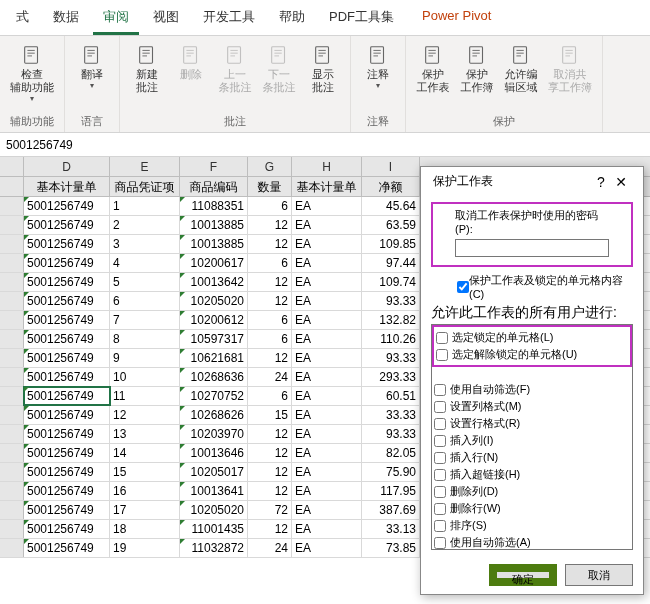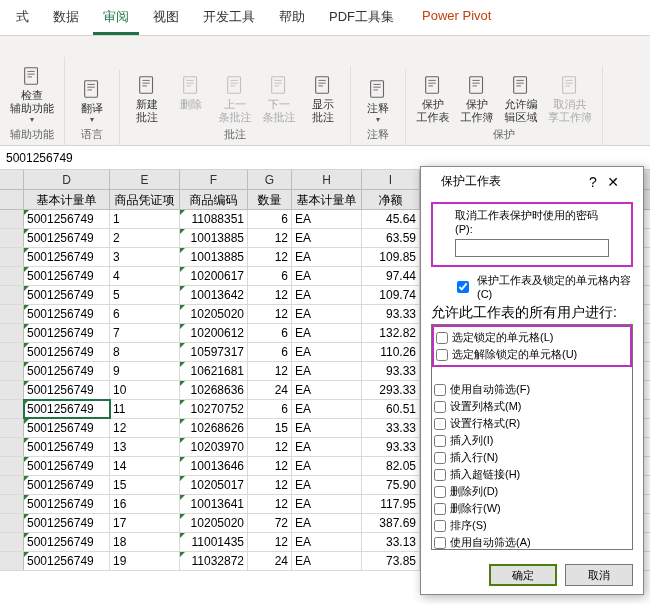--- a/index.html
+++ b/index.html
@@ -3,21 +3,21 @@
 <meta charset="utf-8">
 <style>
 * { box-sizing: border-box; margin: 0; padding: 0; font-family: "Microsoft YaHei", "Segoe UI", sans-serif; }
 body { width: 650px; height: 604px; background: #fff; overflow: hidden; font-size: 12px; position: relative; }
 
 .ribbon-tabs { display: flex; gap: 4px; padding: 4px 6px 0; background: #fff; border-bottom: 1px solid #d4d4d4; }
 .tab { padding: 4px 10px 6px; font-size: 13px; color: #333; cursor: pointer; }
 .tab.active { color: #217346; border-bottom: 3px solid #217346; font-weight: 500; }
 .tab.pivot { color: #c2410c; margin-left: 4px; }
 
-.ribbon { display: flex; background: #f3f2f1; border-bottom: 1px solid #d4d4d4; height: 110px; align-items: flex-end; }
+.ribbon { display: flex; background: #f3f2f1; border-bottom: 1px solid #d4d4d4; height: 97px; }
 .ribbon-group { display: flex; flex-direction: column; align-items: center; padding: 4px 6px 2px; border-right: 1px solid #e1dfdd; }
 .ribbon-group-items { display: flex; flex: 1; align-items: flex-start; gap: 2px; }
 .ribbon-group-label { font-size: 11px; color: #666; padding: 1px 0; }
 .btn-big { display: flex; flex-direction: column; align-items: center; padding: 2px 4px; min-width: 42px; cursor: pointer; }
 .btn-big .icon { width: 24px; height: 26px; display: flex; align-items: center; justify-content: center; }
 .btn-big .lbl { font-size: 11px; text-align: center; line-height: 1.2; color: #333; white-space: pre; }
 .btn-big.disabled .lbl { color: #aaa; }
 .btn-big.disabled .icon svg { opacity: 0.35; }
 .dd-arrow { font-size: 8px; color: #555; }
 
@@ -34,37 +34,37 @@
 
 .rows { }
 .row { display: flex; height: 19px; border-bottom: 1px solid #d9d9d9; }
 .row .rn { width: 24px; background: #e6e6e6; border-right: 1px solid #bdbdbd; text-align: center; font-size: 10px; line-height: 19px; color: #333; }
 .row .cell { border-right: 1px solid #d9d9d9; font-size: 12px; line-height: 19px; padding: 0 3px; position: relative; overflow: hidden; white-space: nowrap; }
 .row .cell.num { text-align: right; }
 .cell .tri { position: absolute; left: 0; top: 0; width: 0; height: 0; border-left: 5px solid #2e7d32; border-bottom: 5px solid transparent; }
 .cell.selected { outline: 2px solid #217346; outline-offset: -1px; }
 
 .dialog { position: absolute; left: 420px; top: 166px; width: 224px; background: #fff; border: 1px solid #888; box-shadow: 2px 2px 10px rgba(0,0,0,0.3); }
-.dialog-title { display: flex; align-items: center; padding: 6px 20px; font-size: 12px; }
+.dialog-title { display: flex; align-items: center; padding: 6px 12px; font-size: 12px; }
 .dialog-title .t { flex: 1; }
 .dialog-title .help, .dialog-title .close { width: 20px; text-align: center; cursor: pointer; font-size: 14px; }
 .dialog-body { padding: 6px 10px; }
 .pw-section { border: 2px solid #c030c0; padding: 4px 22px 8px; margin-bottom: 6px; }
 .pw-section .lbl { font-size: 11px; margin-bottom: 4px; }
 .pw-section input { width: 100%; height: 18px; border: 1px solid #767676; font-size: 11px; padding: 0 2px; }
-.chk-row { display: flex; align-items: center; gap: 8px; font-size: 11px; margin: 4px 0; padding-left: 26px; }
+.chk-row { display: flex; align-items: center; gap: 0; font-size: 11px; margin: 4px 0; padding-left: 26px; }
 .chk-row input { width: 12px; height: 12px; }
 .perm-label { font-size: 14px; margin: 4px 0 2px; }
 .perm-list { border: 1px solid #767676; height: 226px; overflow-y: scroll; padding: 2px; }
 .perm-list .highlight { border: 2px solid #c030c0; margin: -2px -2px 14px -2px; padding: 2px; }
 .perm-item { display: flex; align-items: center; gap: 4px; font-size: 11px; padding: 1px 0; }
 .perm-item input { width: 12px; height: 12px; }
 .dialog-btns { display: flex; justify-content: flex-end; gap: 8px; padding: 8px 10px; }
 .dialog-btns button { width: 68px; height: 22px; font-size: 11px; border: 1px solid #767676; background: #e1e1e1; cursor: pointer; }
-.dialog-btns button.primary { border: 2px solid #4d7c0f; }
+.dialog-btns button.primary { border: 8px solid #4d7c0f; }
 </style>
 </head>
 <body>
 
 <div class="ribbon-tabs" id="ribbon-tabs">
     <div class="tab">式</div>
     <div class="tab">数据</div>
     <div class="tab active">审阅</div>
     <div class="tab">视图</div>
     <div class="tab">开发工具</div>

